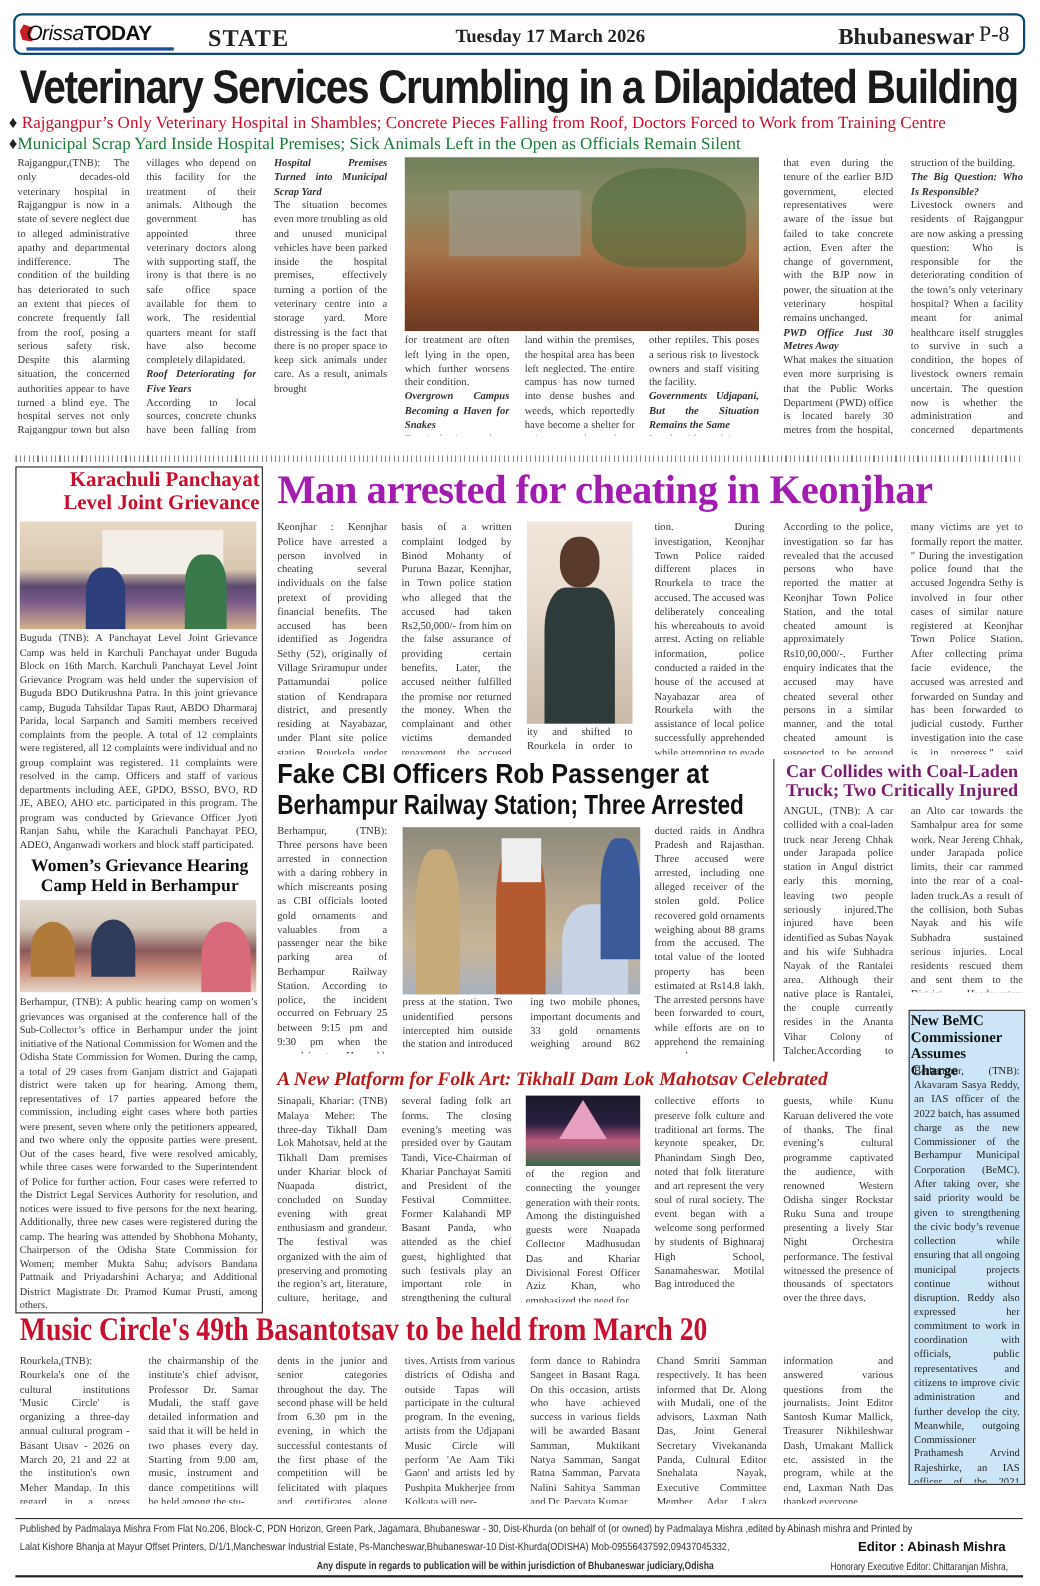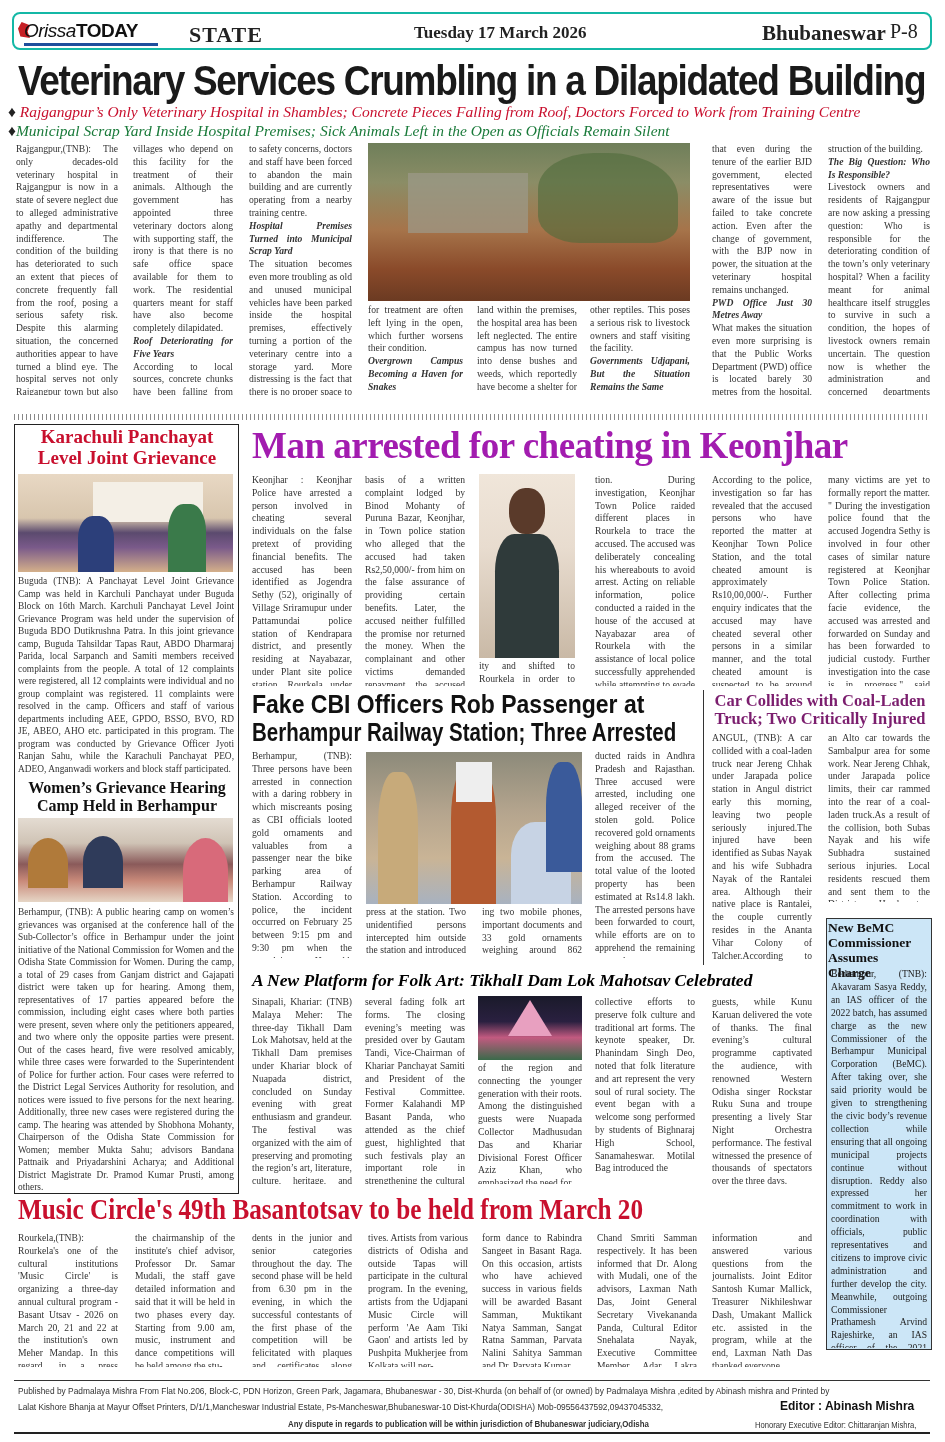--- a/index.html
+++ b/index.html
@@ -1,42 +1,42 @@
 <!DOCTYPE html>
 <html><head>
 <meta charset="utf-8">
 <style>
 *{box-sizing:border-box;margin:0;padding:0}
 html,body{width:945px;height:1442px;background:#fff;overflow:hidden}
 body{font-family:"Liberation Serif","DejaVu Serif",serif;color:#222;position:relative}
 .abs{position:absolute}
-.masthead{left:12px;top:12px;width:920px;height:38px;border:2px solid #14b8a6;border-radius:8px;}
+.masthead{left:12px;top:12px;width:920px;height:38px;border:2px solid #0c4a6e;border-radius:8px;}
 .logo{left:10px;top:6px;font-family:"Liberation Sans",sans-serif;font-size:19px;font-weight:bold;letter-spacing:-0.5px}
 .logo .o{color:#111;font-style:italic;font-weight:normal}
 .logo .t{color:#111}
 .logo-bar{left:10px;top:29px;width:134px;height:3px;background:#1e4f9c}
 .logo-mark{left:4px;top:8px;width:12px;height:16px;background:#c62026;clip-path:polygon(30% 0,100% 20%,80% 60%,100% 100%,20% 90%,0 40%)}
 .section{left:175px;top:8px;font-size:22px;font-weight:bold;letter-spacing:1px}
 .date{left:400px;top:9px;font-size:17px;font-weight:bold}
 .city{left:748px;top:7px;font-size:21px;font-weight:bold}
 .page{left:876px;top:6px;font-size:20px}
 .h1{left:18px;top:56px;font-size:43px;font-weight:bold;font-family:"Liberation Sans",sans-serif;letter-spacing:-1.5px;transform:scaleX(.86);transform-origin:left;white-space:nowrap;color:#1a1a1a}
-.deck{font-style:italic;font-size:15.5px;white-space:nowrap}
+.deck{font-size:15.5px;white-space:nowrap}
 .deck1{left:8px;top:103px;color:#c8102e}
 .deck2{left:8px;top:122px;color:#1a7a3a}
 .col{font-size:9.6px;line-height:12.8px;text-align:justify;color:#333;overflow:hidden}
 .col b{font-style:italic;display:block}
 .photo{overflow:hidden}
 .dotsep{height:6px;background:repeating-linear-gradient(90deg,#888 0 1px,transparent 1px 4px)}
 .box{border:1.5px solid #222}
-.h-red{color:#c8102e;font-weight:bold;text-align:center}
+.h-red{color:#c8102e;font-weight:bold;text-align:right}
 .h-navy{color:#a21caf;font-weight:bold;white-space:nowrap;font-family:"Liberation Serif",serif}
 .h-black{font-weight:bold;font-family:"Liberation Sans",sans-serif;white-space:nowrap;transform-origin:left}
 .h-purple{color:#7b1e6e;font-weight:bold;text-align:center}
-.h-green{color:#000000;font-style:italic;font-weight:bold;white-space:nowrap}
+.h-green{color:#b91c1c;font-style:italic;font-weight:bold;white-space:nowrap}
 .bluebox{background:#cce6f7;border:1.5px solid #333}
 .footer{font-family:"Liberation Sans",sans-serif;font-size:9.6px;color:#333;transform-origin:left;white-space:nowrap}
 </style>
 </head>
 <body>
 
 <div class="abs masthead">
   <div class="abs logo-mark"></div>
   <div class="abs logo"><span class="o">Orissa</span><span class="t">TODAY</span></div>
   <div class="abs logo-bar"></div>
@@ -50,21 +50,20 @@
 <div class="abs deck deck1"><span style="color:#222">♦ </span><span>Rajgangpur’s Only Veterinary Hospital in Shambles; Concrete Pieces Falling from Roof, Doctors Forced to Work from Training Centre</span></div>
 <div class="abs deck deck2"><span style="color:#222">♦</span><span>Municipal Scrap Yard Inside Hospital Premises; Sick Animals Left in the Open as Officials Remain Silent</span></div>
 
 <div class="abs col" style="left:16px;top:143px;width:102px;height:252px">Rajgangpur,(TNB): The only decades-old veterinary hospital in Rajgangpur is now in a state of severe neglect due to alleged administrative apathy and departmental indifference. The condition of the building has deteriorated to such an extent that pieces of concrete frequently fall from the roof, posing a serious safety risk. Despite this alarming situation, the concerned authorities appear to have turned a blind eye. The hospital serves not only Rajgangpur town but also hundreds of livestock owners from nearby</div>
 <div class="abs col" style="left:133px;top:143px;width:100px;height:252px">
   <span>villages who depend on this facility for the treatment of their animals. Although the government has appointed three veterinary doctors along with supporting staff, the irony is that there is no safe office space available for them to work. The residential quarters meant for staff have also become completely dilapidated.</span>
   <b>Roof Deteriorating for Five Years</b>
   <span>According to local sources, concrete chunks have been falling from the roof for nearly five years, creating the constant fear of a major accident. Due</span>
 </div>
 <div class="abs col" style="left:249px;top:143px;width:103px;height:252px">
-  <span>to safety concerns, doctors and staff have been forced to abandon the main building and are currently operating from a nearby training centre.</span>
   <b>Hospital Premises Turned into Municipal Scrap Yard</b>
   <span>The situation becomes even more troubling as old and unused municipal vehicles have been parked inside the hospital premises, effectively turning a portion of the veterinary centre into a storage yard. More distressing is the fact that there is no proper space to keep sick animals under care. As a result, animals brought</span>
 </div>
 <div class="abs photo" style="left:368px;top:143px;width:322px;height:158px;background:linear-gradient(180deg,#6f7f5a 0%,#8b8d66 25%,#a6744a 55%,#8a4a2a 80%,#6b3a22 100%)">
   <div class="abs" style="left:40px;top:30px;width:120px;height:60px;background:#9c9a8a;opacity:.7"></div>
   <div class="abs" style="left:170px;top:10px;width:140px;height:90px;background:#4f6b3a;opacity:.6;border-radius:40% 50% 20% 30%"></div>
 </div>
 <div class="abs col" style="left:368px;top:304px;width:95px;height:92px">
   <span>for treatment are often left lying in the open, which further worsens their condition.</span>
   <b>Overgrown Campus Becoming a Haven for Snakes</b>

